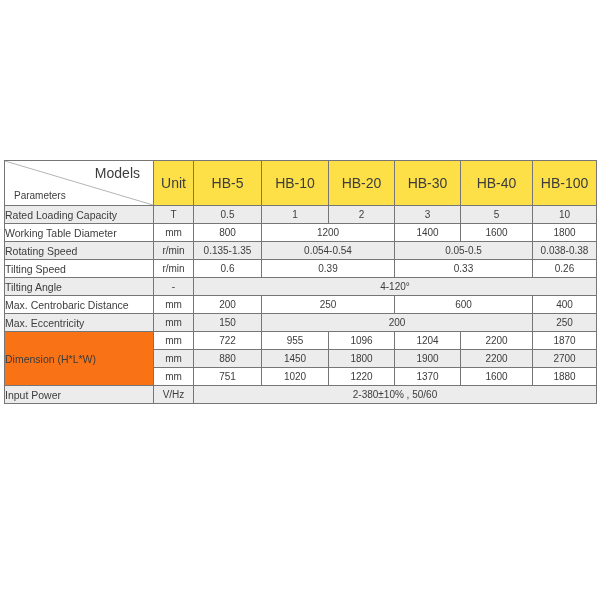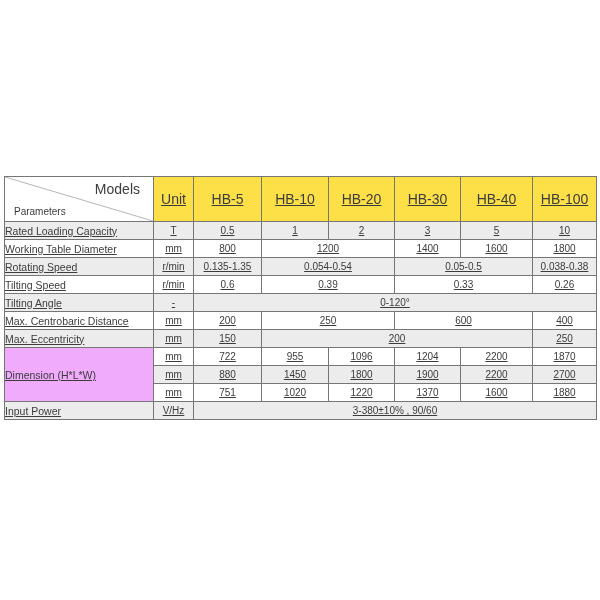--- a/index.html
+++ b/index.html
@@ -11,27 +11,26 @@
   #page {
     position: relative;
     width: 600px;
     height: 600px;
     background: #ffffff;
     overflow: hidden;
   }
   table.spec {
     position: absolute;
     left: 4px;
-    top: 176px;
+    top: 160px;
     width: 592px;
     border-collapse: collapse;
     table-layout: fixed;
     color: #3c3c3c;
     border: 1px solid #5a5a5a;
-    text-decoration: underline;
   }
   table.spec th, table.spec td {
     border: 1px solid #767676;
     padding: 0;
     overflow: hidden;
     white-space: nowrap;
   }
   thead tr { height: 45px; }
   tbody tr { height: 18px; }
   th {
@@ -69,21 +68,21 @@
     vertical-align: middle;
     background: #ffffff;
   }
   tr.stripe td { background: #ececec; }
   td.lbl {
     text-align: left;
     padding-left: 14px;
     font-size: 10.5px;
   }
   td.dimlbl {
-    background: #f0abfc;
+    background: #f97316;
   }
   thead tr th { border-bottom: 1px solid #5a5a5a; }
 </style>
 </head>
 <body>
 
 <div id="page">
   <table class="spec">
     <colgroup>
       <col style="width:149px">
@@ -145,21 +144,21 @@
         <td class="lbl">Tilting Speed</td>
         <td>r/min</td>
         <td>0.6</td>
         <td colspan="2">0.39</td>
         <td colspan="2">0.33</td>
         <td>0.26</td>
       </tr>
       <tr class="stripe">
         <td class="lbl">Tilting Angle</td>
         <td>-</td>
-        <td colspan="6">0-120°</td>
+        <td colspan="6">4-120°</td>
       </tr>
       <tr>
         <td class="lbl">Max. Centrobaric Distance</td>
         <td>mm</td>
         <td>200</td>
         <td colspan="2">250</td>
         <td colspan="2">600</td>
         <td>400</td>
       </tr>
       <tr class="stripe">
@@ -193,17 +192,17 @@
         <td>751</td>
         <td>1020</td>
         <td>1220</td>
         <td>1370</td>
         <td>1600</td>
         <td>1880</td>
       </tr>
       <tr class="stripe">
         <td class="lbl">Input Power</td>
         <td>V/Hz</td>
-        <td colspan="6">3-380±10% , 90/60</td>
+        <td colspan="6">2-380±10% , 50/60</td>
       </tr>
     </tbody>
   </table>
 </div>
 
 </body></html>

